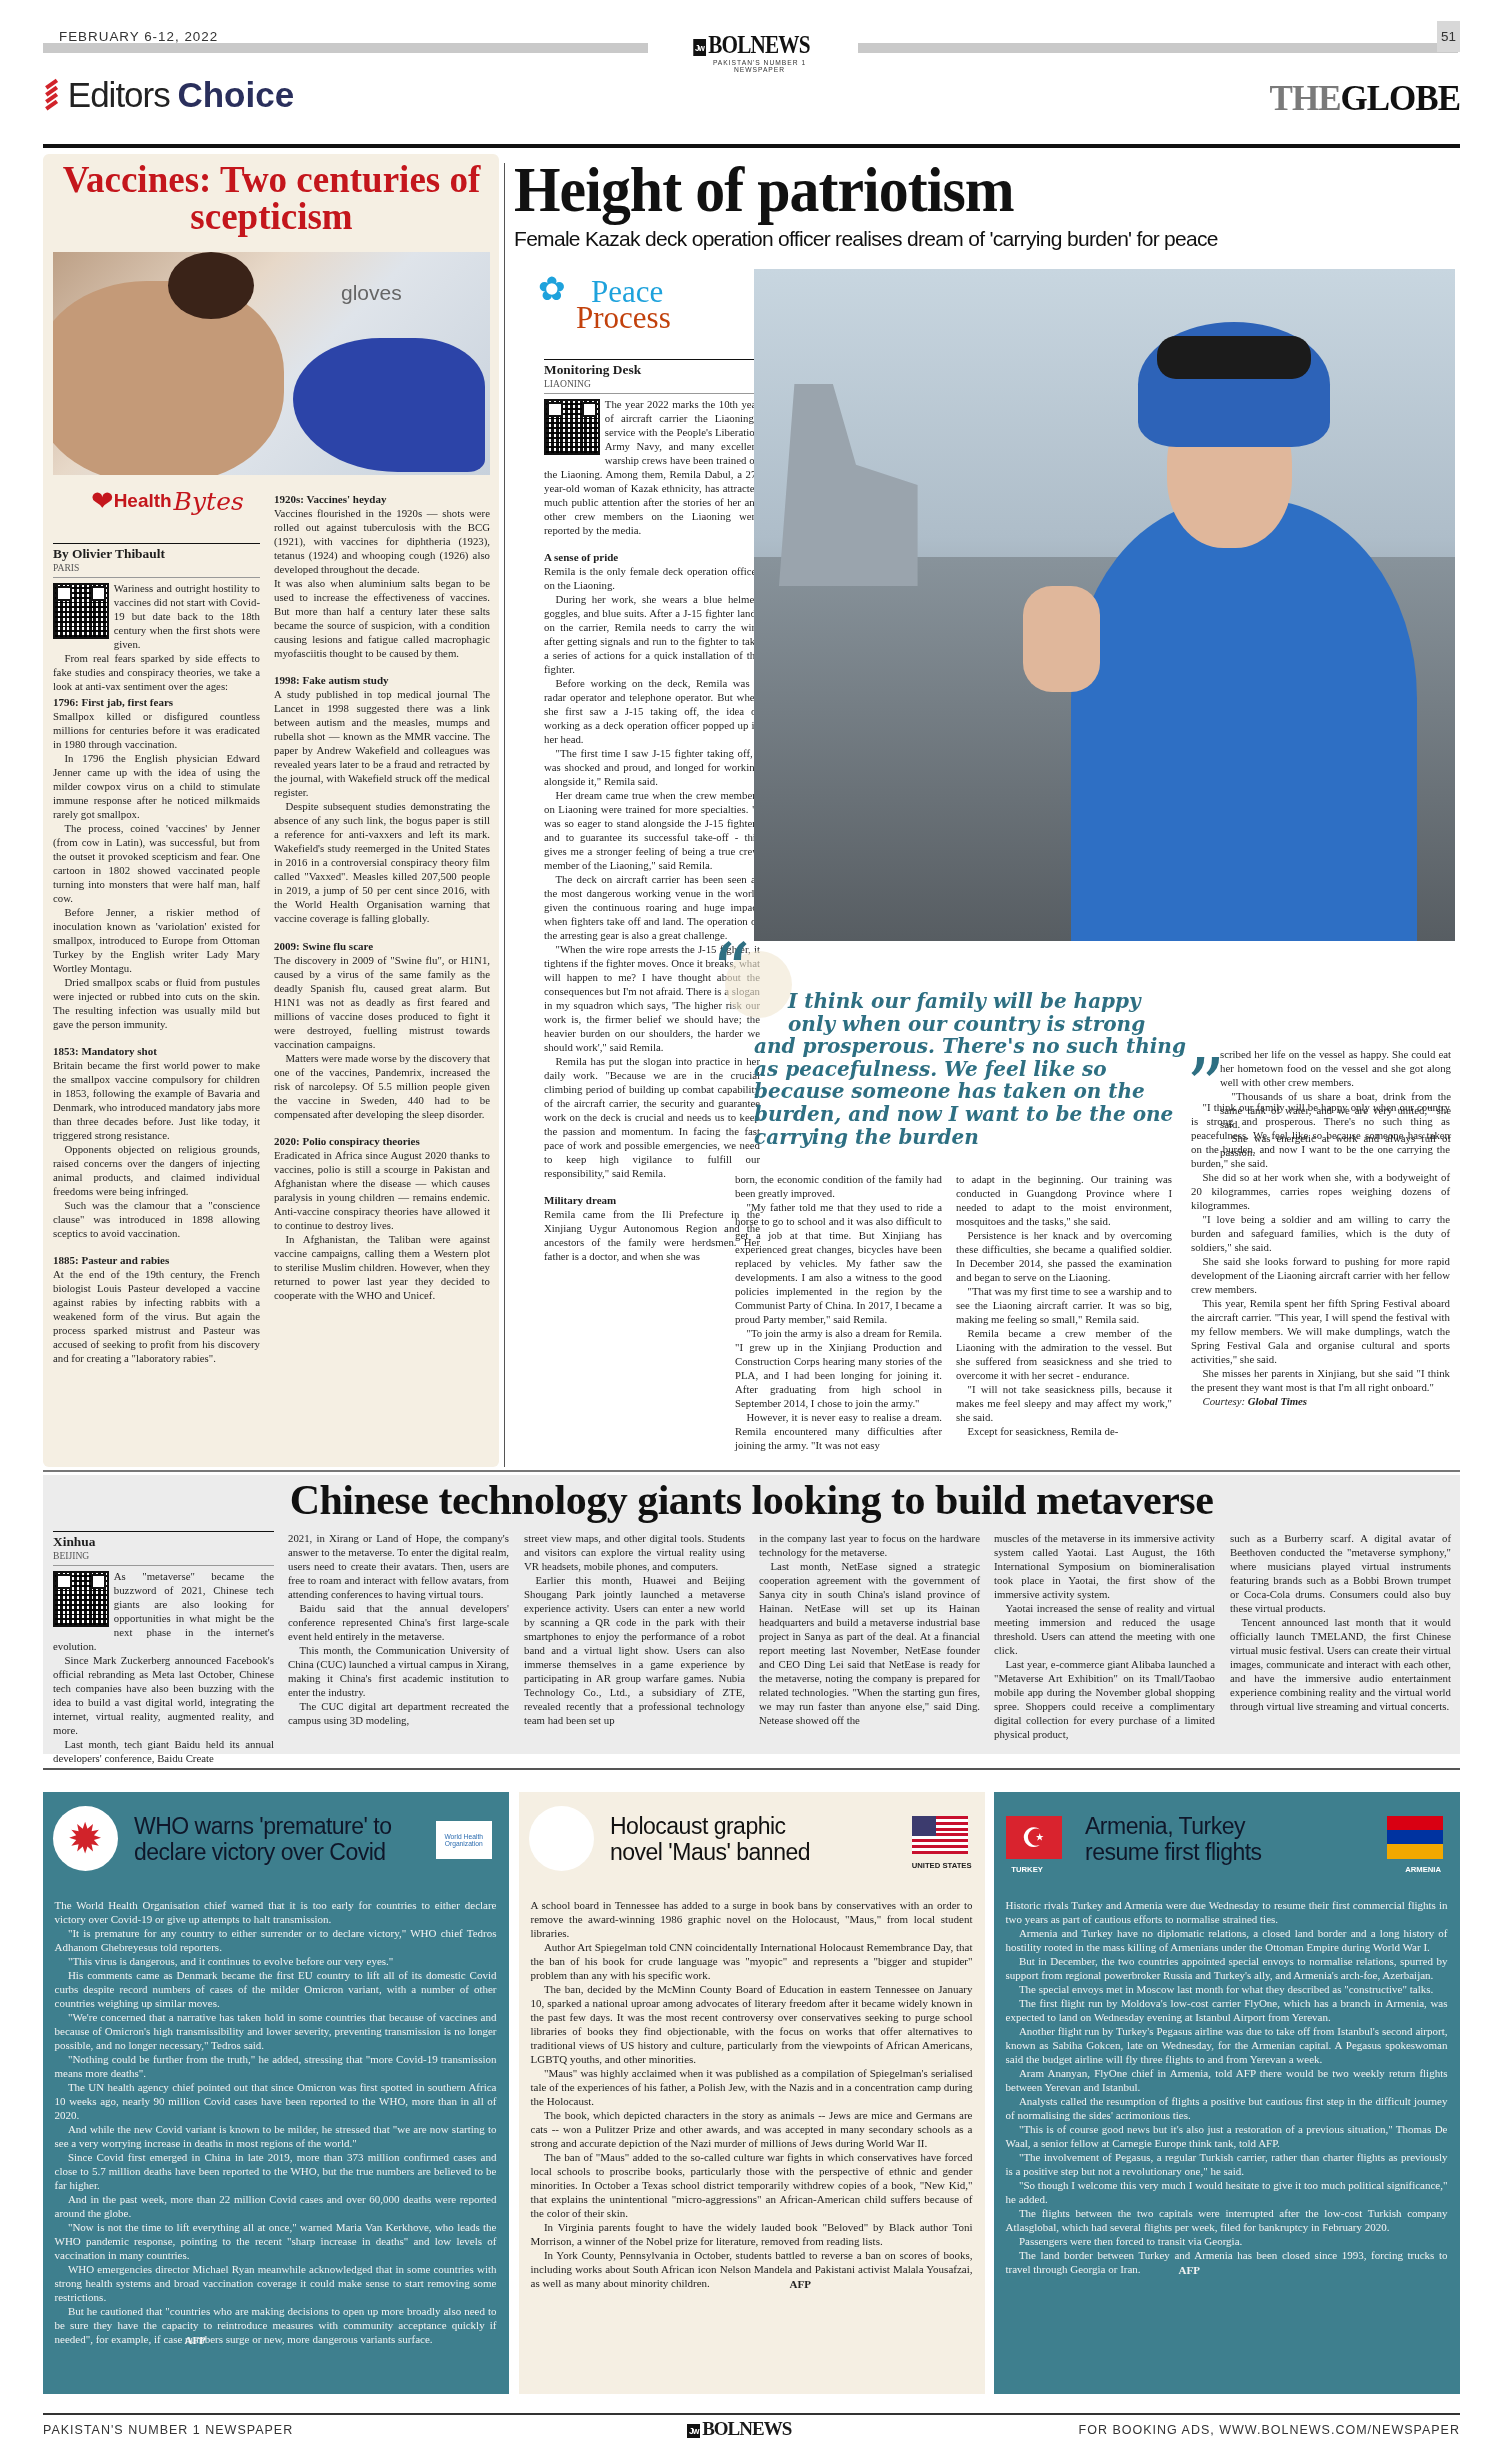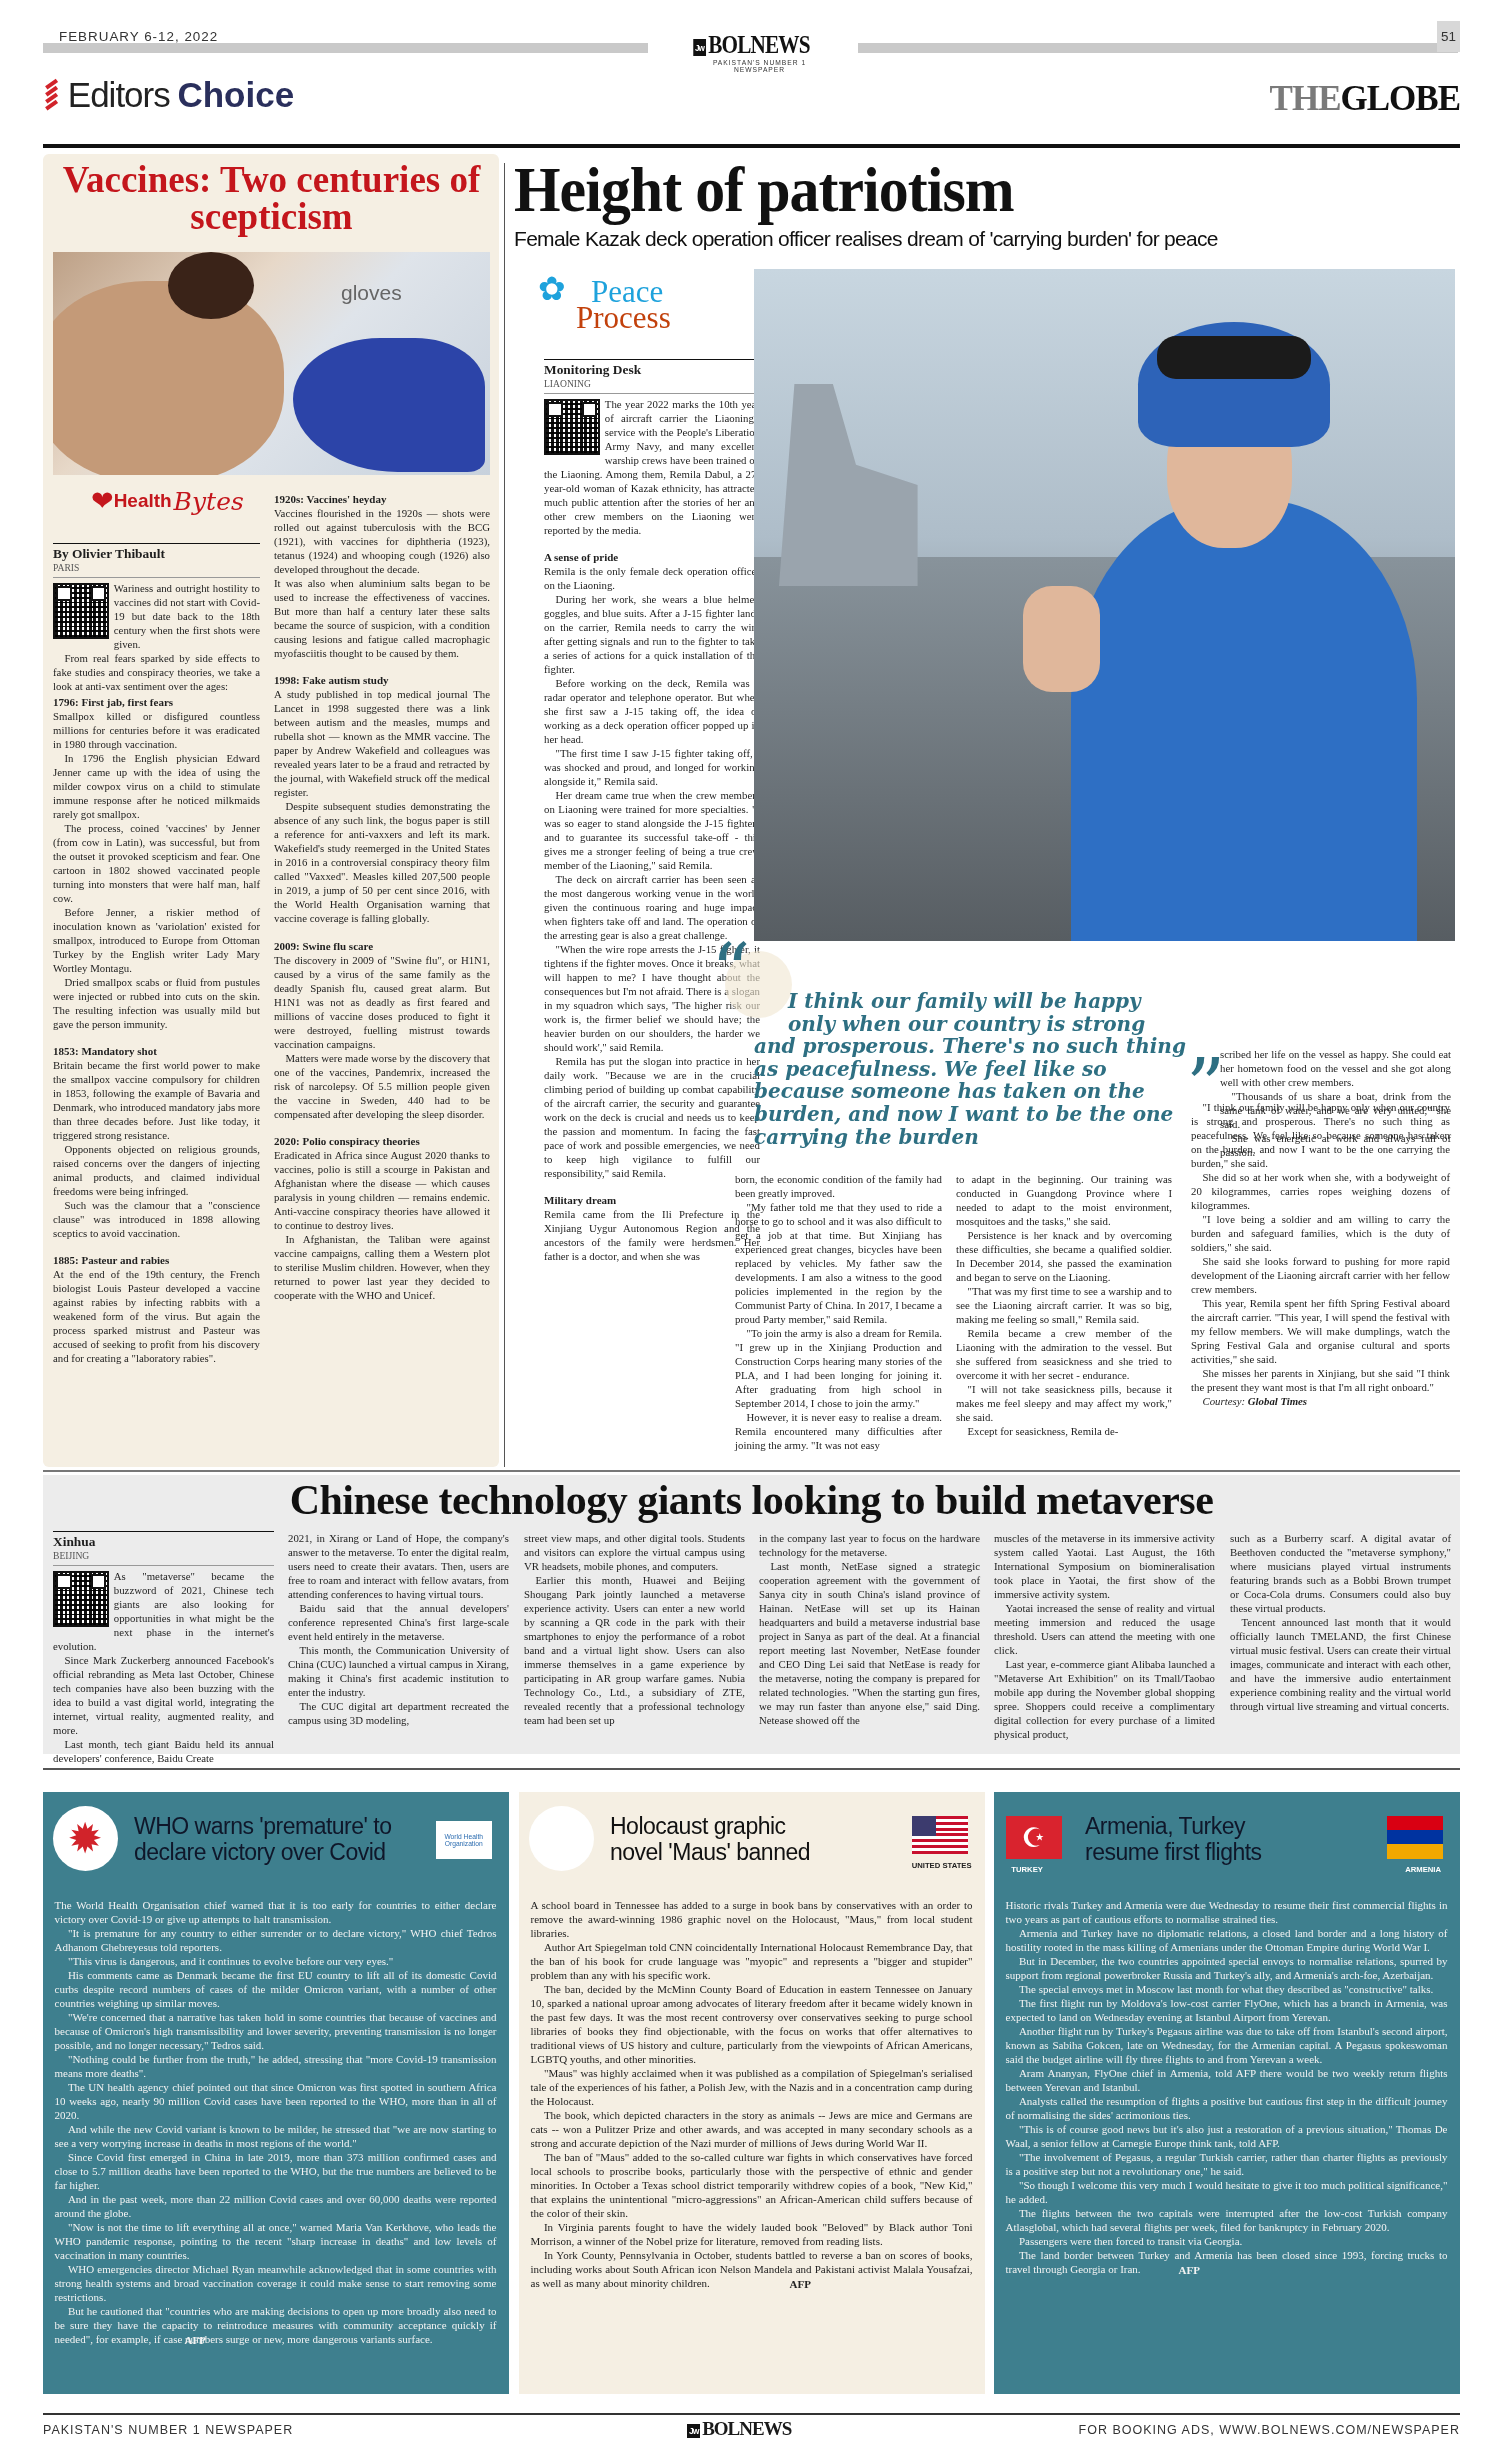--- a/index.html
+++ b/index.html
@@ -305,21 +305,21 @@
       <p>Last month, tech giant Baidu held its annual developers' conference, Baidu Create</p>
     </div>
 </div>
 <div class="abs col-text mv-col" style="left:288px">
     <p class="ni">2021, in Xirang or Land of Hope, the company's answer to the metaverse. To enter the digital realm, users need to create their avatars. Then, users are free to roam and interact with fellow avatars, from attending conferences to having virtual tours.</p>
     <p>Baidu said that the annual developers' conference represented China's first large-scale event held entirely in the metaverse.</p>
     <p>This month, the Communication University of China (CUC) launched a virtual campus in Xirang, making it China's first academic institution to enter the industry.</p>
     <p>The CUC digital art department recreated the campus using 3D modeling,</p>
   </div>
 <div class="abs col-text mv-col" style="left:524px">
-    <p class="ni">street view maps, and other digital tools. Students and visitors can explore the virtual campus using VR headsets, mobile phones, and computers.</p>
+    <p class="ni">street view maps, and other digital tools. Students and visitors can explore the virtual reality using VR headsets, mobile phones, and computers.</p>
     <p>Earlier this month, Huawei and Beijing Shougang Park jointly launched a metaverse experience activity. Users can enter a new world by scanning a QR code in the park with their smartphones to enjoy the performance of a robot band and a virtual light show. Users can also immerse themselves in a game experience by participating in AR group warfare games. Nubia Technology Co., Ltd., a subsidiary of ZTE, revealed recently that a professional technology team had been set up</p>
   </div>
 <div class="abs col-text mv-col" style="left:759px">
     <p class="ni">in the company last year to focus on the hardware technology for the metaverse.</p>
     <p>Last month, NetEase signed a strategic cooperation agreement with the government of Sanya city in south China's island province of Hainan. NetEase will set up its Hainan headquarters and build a metaverse industrial base project in Sanya as part of the deal. At a financial report meeting last November, NetEase founder and CEO Ding Lei said that NetEase is ready for the metaverse, noting the company is prepared for related technologies. "When the starting gun fires, we may run faster than anyone else," said Ding. Netease showed off the</p>
   </div>
 <div class="abs col-text mv-col" style="left:994px">
     <p class="ni">muscles of the metaverse in its immersive activity system called Yaotai. Last August, the 16th International Symposium on biomineralisation took place in Yaotai, the first show of the immersive activity system.</p>
     <p>Yaotai increased the sense of reality and virtual meeting immersion and reduced the usage threshold. Users can attend the meeting with one click.</p>
     <p>Last year, e-commerce giant Alibaba launched a "Metaverse Art Exhibition" on its Tmall/Taobao mobile app during the November global shopping spree. Shoppers could receive a complimentary digital collection for every purchase of a limited physical product,</p>

